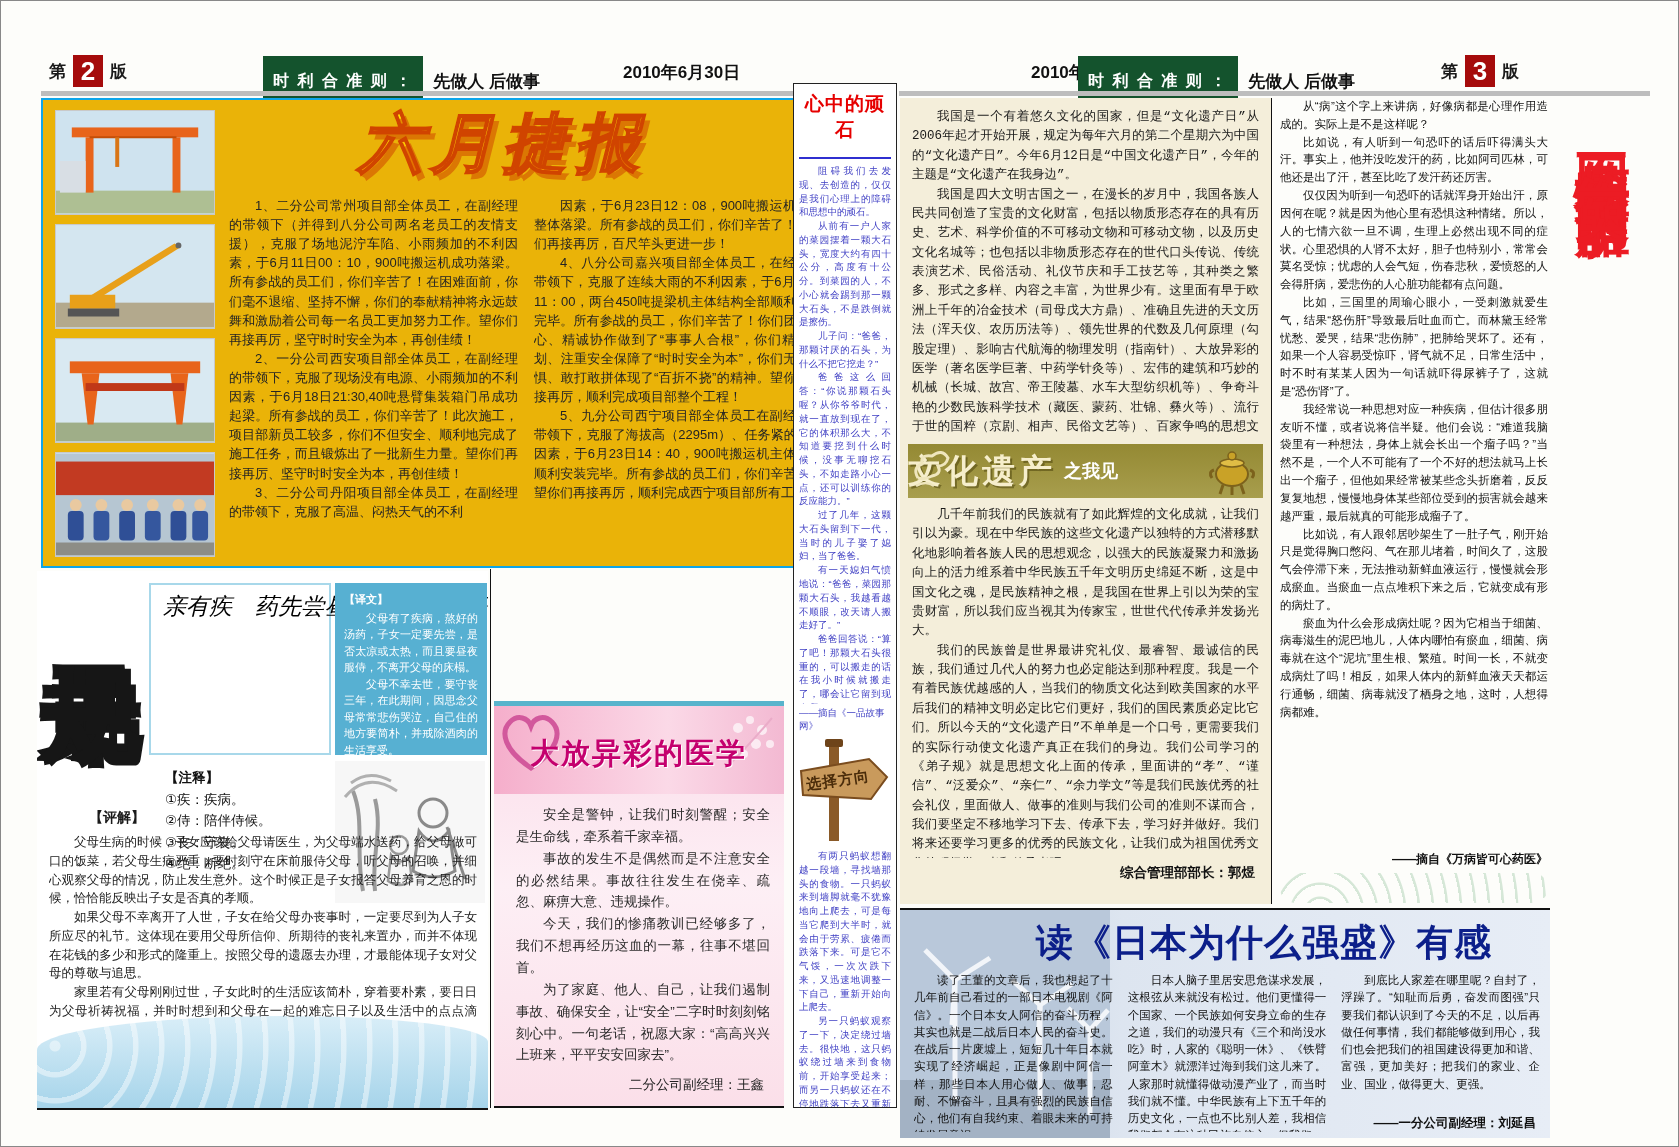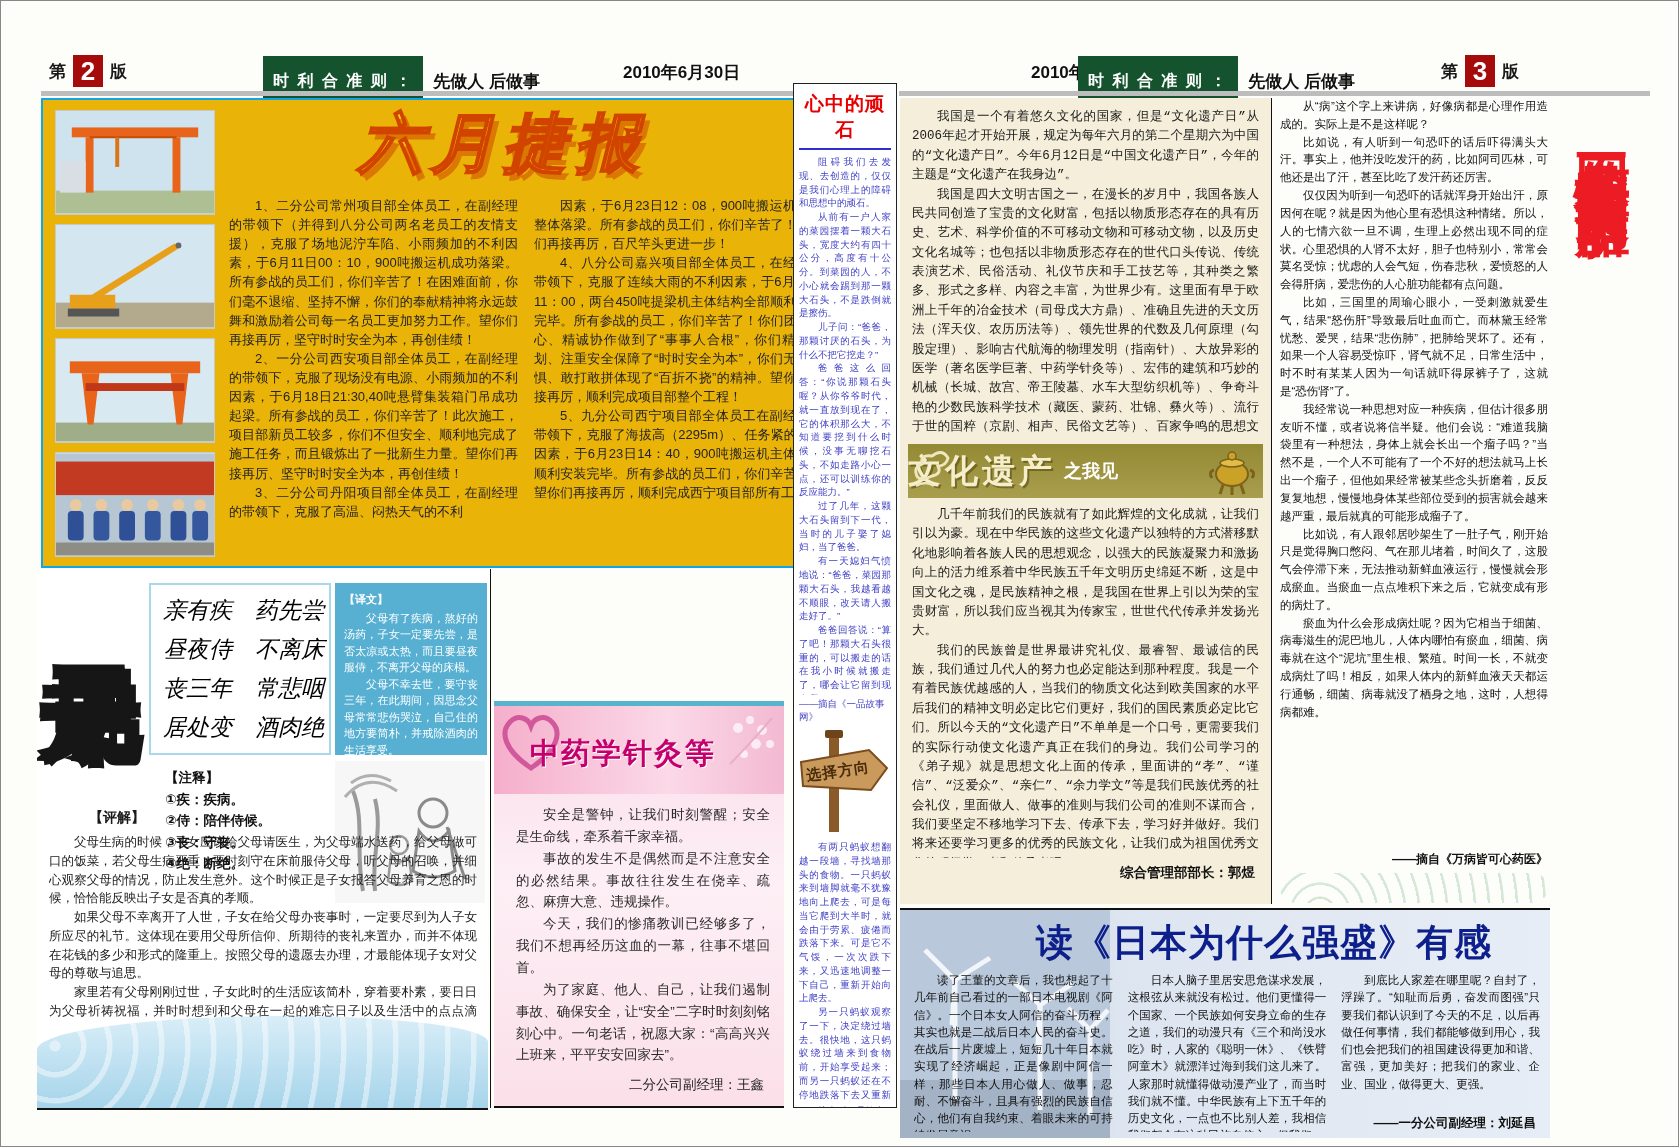--- a/index.html
+++ b/index.html
@@ -32,29 +32,29 @@
   
   .dizigui{left:36px;top:570px;width:451px;height:537px;background:#fff;border-bottom:2px solid #111;overflow:hidden;}
   .dz-wave{position:absolute;left:0;bottom:0;width:100%;height:92px;
            background:
              repeating-radial-gradient(circle at 18px 30px, rgba(255,255,255,.45) 0 5px, rgba(255,255,255,0) 6px 26px),
              linear-gradient(180deg,#d9eef8,#a6d4ea);
            border-radius:55% 45% 0 0 / 34px 26px 0 0;}
   .dz-title{position:absolute;left:6px;top:16px;height:505px;writing-mode:vertical-rl;text-orientation:upright;
             font-size:100px;line-height:1.02;font-weight:bold;color:#fff;-webkit-text-stroke:5px #161616;}
   .dz-verse{position:absolute;left:112px;top:12px;width:182px;height:172px;border:2px solid #a8d8ea;background:#fff;
-            box-sizing:border-box;display:flex;flex-direction:column;justify-content:space-around;padding:6px 12px;
+            box-sizing:border-box;display:flex;flex-direction:row;justify-content:space-around;padding:6px 12px;
             font-family:"Liberation Serif","DejaVu Serif",serif;font-style:italic;font-size:23px;color:#000;}
   .verse-row{white-space:pre;}
   .dz-trans{position:absolute;left:298px;top:12px;width:152px;height:172px;background:#57b0d2;color:#fff;
             box-sizing:border-box;padding:8px 9px;font-size:11px;line-height:1.5;text-align:justify;overflow:hidden;}
   .dz-trans .label{font-weight:bold;text-indent:0;margin:0 0 2px;}
   .dz-notes{position:absolute;left:128px;top:196px;width:162px;font-size:13.5px;line-height:1.6;color:#111;}
   .dz-notes .label{font-weight:bold;}
-  .note-line{margin:0;font-weight:bold;}
+  .note-line{margin:0;}
   .dz-illu{position:absolute;left:298px;top:190px;width:150px;height:142px;}
   .dz-comment-label{position:absolute;left:52px;top:238px;font-size:14px;font-weight:bold;}
   .dz-comment{position:absolute;left:12px;top:262px;width:428px;height:188px;font-size:12.5px;line-height:1.5;
               text-align:justify;overflow:hidden;color:#1b1b1b;}
 
   .vsep{width:1px;background:#111;}
 
   
   .pink-box{left:493px;top:700px;width:290px;height:407px;border-top:5px solid #58b4cc;border-bottom:2px solid #111;
             background:linear-gradient(180deg,#fbdce9,#fdeff5 45%,#fbdfe9);box-sizing:border-box;overflow:hidden;}
@@ -63,21 +63,21 @@
             text-shadow:1px 1px 0 #fff;}
   .pk-heart{position:absolute;left:2px;top:4px;}
   .pk-bloom{position:absolute;right:4px;top:4px;opacity:.8;}
   .pk-body{padding:10px 14px 0;font-size:13.5px;line-height:1.62;color:#2a2a2a;text-align:justify;margin-left:8px;}
   .pk-sign{text-align:right;padding:10px 20px 0 0;font-size:13.5px;color:#222;}
 
   
   .mid-col{left:792px;top:82px;width:104px;height:1025px;border:1px solid #222;box-sizing:border-box;
            background:#fff;padding:5px 5px;overflow:hidden;}
   .mc-title{font-size:19px;font-weight:bold;color:#e60000;text-align:center;letter-spacing:1px;
-            border-bottom:2px solid #2f2fd0;padding:2px 0 5px;margin:0 0 5px;}
+            border-bottom:2px solid #2f2fd0;padding:2px 0 14px;margin:0 0 5px;}
   .mc-text{font-size:9.5px;line-height:1.45;color:#4040c4;text-align:justify;overflow:hidden;}
   .mc-text .para{text-indent:2em;}
   .mc-src{font-size:9.5px;color:#4040c4;margin:3px 0;}
   .mc-sign{position:relative;height:108px;margin:4px 0;}
   .mc-sign-text{position:absolute;left:7px;top:34px;transform:rotate(-8deg);font-size:15px;font-weight:bold;
                 color:#4a2c0a;letter-spacing:1px;}
 
   
   .heritage{left:899px;top:97px;width:372px;height:806px;background:#f4eeda;border-right:1px solid #111;
             box-sizing:border-box;padding:10px 12px;overflow:hidden;}
@@ -272,21 +272,21 @@
         <g fill="#fff" opacity="0.85">
           <circle cx="18" cy="18" r="5"></circle>
             <circle cx="30" cy="10" r="4"></circle>
             <circle cx="42" cy="20" r="5"></circle>
           <circle cx="50" cy="34" r="4"></circle>
             <circle cx="36" cy="34" r="5"></circle>
             <circle cx="24" cy="44" r="4"></circle>
         </g>
         <path d="M10 54 Q30 34 52 8" stroke="#e8a8c6" stroke-width="2" fill="none"></path>
       </svg>
-      <div class="pk-title">中药学针灸等</div>
+      <div class="pk-title">大放异彩的医学</div>
     </div>
     <div class="pk-body">
         <p class="para">安全是警钟，让我们时刻警醒；安全是生命线，牵系着千家幸福。</p>
         <p class="para">事故的发生不是偶然而是不注意安全的必然结果。事故往往发生在侥幸、疏忽、麻痹大意、违规操作。</p>
         <p class="para">今天，我们的惨痛教训已经够多了，我们不想再经历这血的一幕，往事不堪回首。</p>
         <p class="para">为了家庭、他人、自己，让我们遏制事故、确保安全，让“安全”二字时时刻刻铭刻心中。一句老话，祝愿大家：“高高兴兴上班来，平平安安回家去”。</p>
       </div>
     <div class="pk-sign">二分公司副经理：王鑫</div>
   </div>
 

